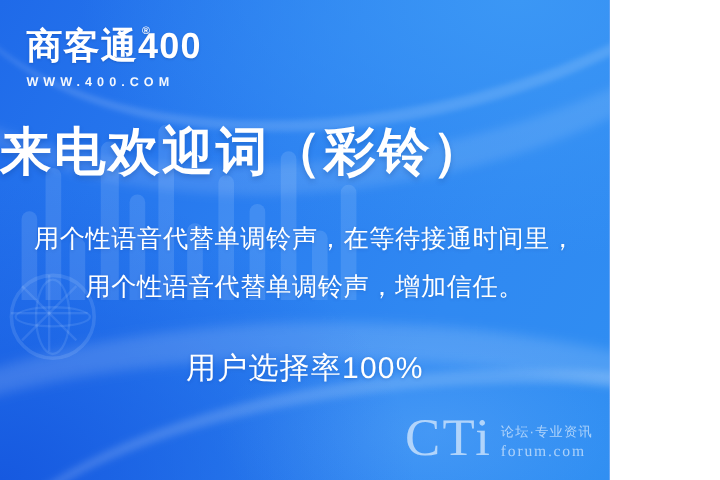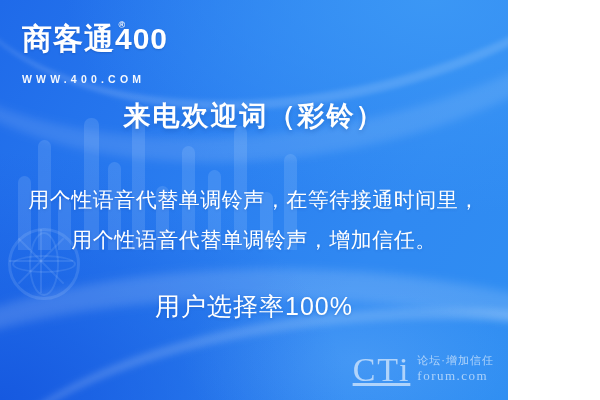--- a/index.html
+++ b/index.html
@@ -160,38 +160,38 @@
   }
   .logo-reg {
     position: absolute;
     right: 42px;
     top: -3px;
     font-size: 9px;
     font-weight: 700;
     color: #ffffff;
   }
   .logo-sub {
-    margin-top: 20px;
+    margin-top: 10px;
     color: #ffffff;
     font-size: 10.5px;
     font-weight: 700;
     letter-spacing: 4.2px;
     opacity: .95;
   }
 
   
   .title {
     position: absolute;
     left: 0;
     right: 0;
     top: 98px;
     z-index: 5;
-    text-align: center;
-    color: #ffffff;
-    font-size: 27px;
+    text-align: left;
+    color: #ffffff;
+    font-size: 43px;
     font-weight: 700;
     letter-spacing: 2px;
     text-shadow: 0 2px 4px rgba(0,45,120,.22);
   }
   .body-copy {
     position: absolute;
     left: 0;
     right: 0;
     top: 180px;
     z-index: 5;
@@ -226,24 +226,23 @@
     z-index: 6;
     display: flex;
     align-items: flex-end;
     gap: 7px;
     opacity: .72;
     user-select: none;
   }
   .wm-cti {
     color: rgba(255,255,255,.82);
     font-family: "Liberation Serif", "DejaVu Serif", serif;
-    font-size: 34px;
+    font-size: 44px;
     line-height: .95;
     letter-spacing: 2px;
-    text-decoration: underline;
   }
   .wm-right {
     padding-bottom: 2px;
     line-height: 1.25;
   }
   .wm-cn {
     color: rgba(255,255,255,.82);
     font-size: 11px;
     letter-spacing: 1px;
   }
@@ -300,18 +299,18 @@
   <div class="body-copy">
     <div>用个性语音代替单调铃声，在等待接通时间里，</div>
     <div>用个性语音代替单调铃声，增加信任。</div>
   </div>
 
   <div class="highlight">用户选择率100%</div>
 
   <div class="watermark">
     <div class="wm-cti">CTi</div>
     <div class="wm-right">
-      <div class="wm-cn">论坛·增加信任</div>
+      <div class="wm-cn">论坛·专业资讯</div>
       <div class="wm-url">forum.com</div>
     </div>
   </div>
 
 </div>
 
 </body></html>

